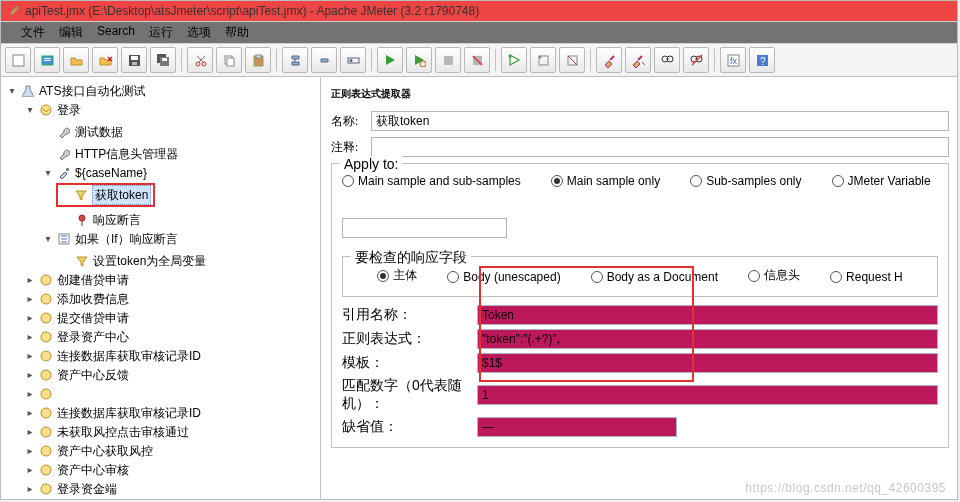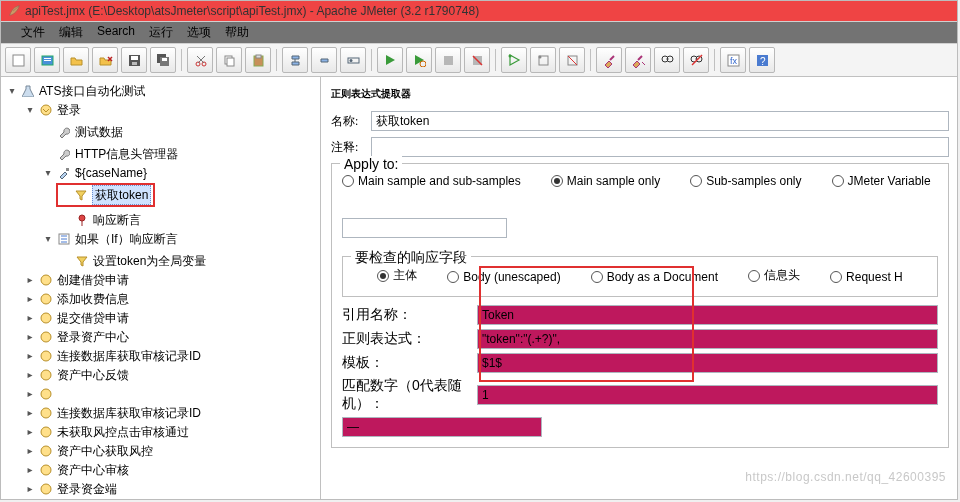--- a/index.html
+++ b/index.html
@@ -172,21 +172,21 @@
   }
   .check {
     width: 12px; height: 12px; border: 1px solid #555; display: inline-block; vertical-align: middle; margin-right: 4px; background: #fff;
   }
   .red-overlay {
     position: absolute;
     border: 2px solid #e03030;
     pointer-events: none;
   }
   .watermark {
-    position: absolute; right: 14px; bottom: 18px;
+    position: absolute; right: 14px; bottom: 7px;
     color: #c8c8c8; font-size: 12px; letter-spacing: 0.5px;
   }
   svg { display: block; }
 </style>
 </head>
 <body>
 
 <div class="window">
 
   <div class="titlebar">
@@ -657,20 +657,21 @@
 
           <span class="gl">正则表达式：</span>
           <input class="gi" value="&quot;token&quot;:&quot;(.+?)&quot;," style="">
 
           <span class="gl">模板：</span>
           <input class="gi" value="$1$" style="">
 
           <span class="gl">匹配数字（0代表随机）：</span>
           <input class="gi" value="1" style="">
 
+          <span class="gl">缺省值：</span>
           <div style="display:flex;align-items:center;gap:20px;">
             <input class="gi" style="flex: 0 0 200px;" value="—">
           </div>
         </div>
 
         <div class="red-overlay" style="left:147px; top:102px; width:215px; height:116px;"></div>
 
       </div>
     </div>
 

